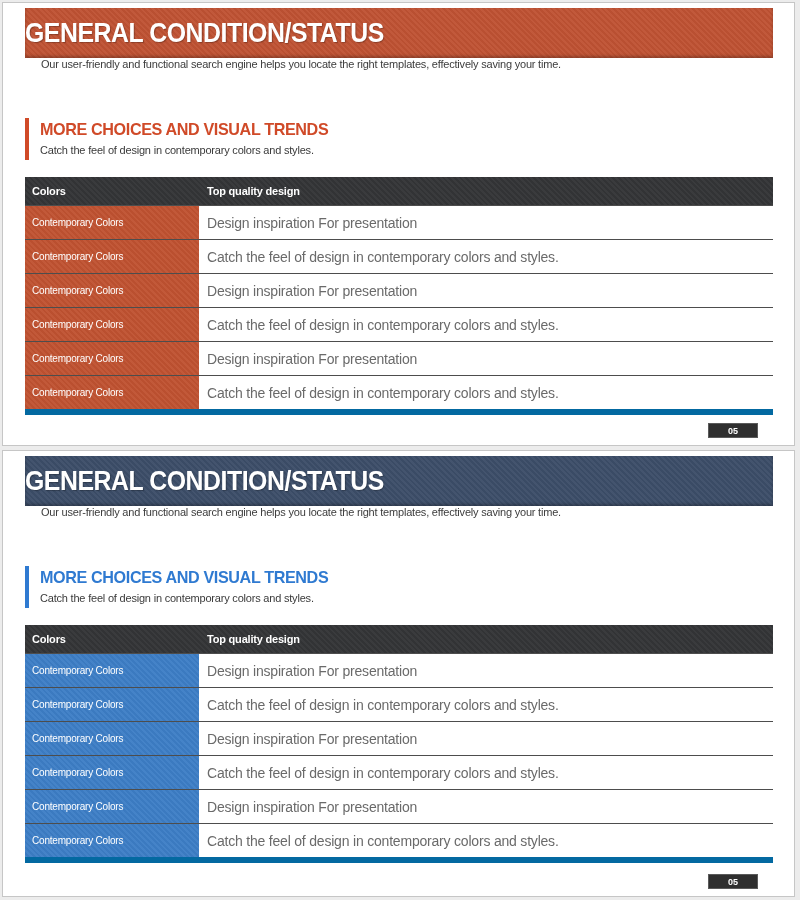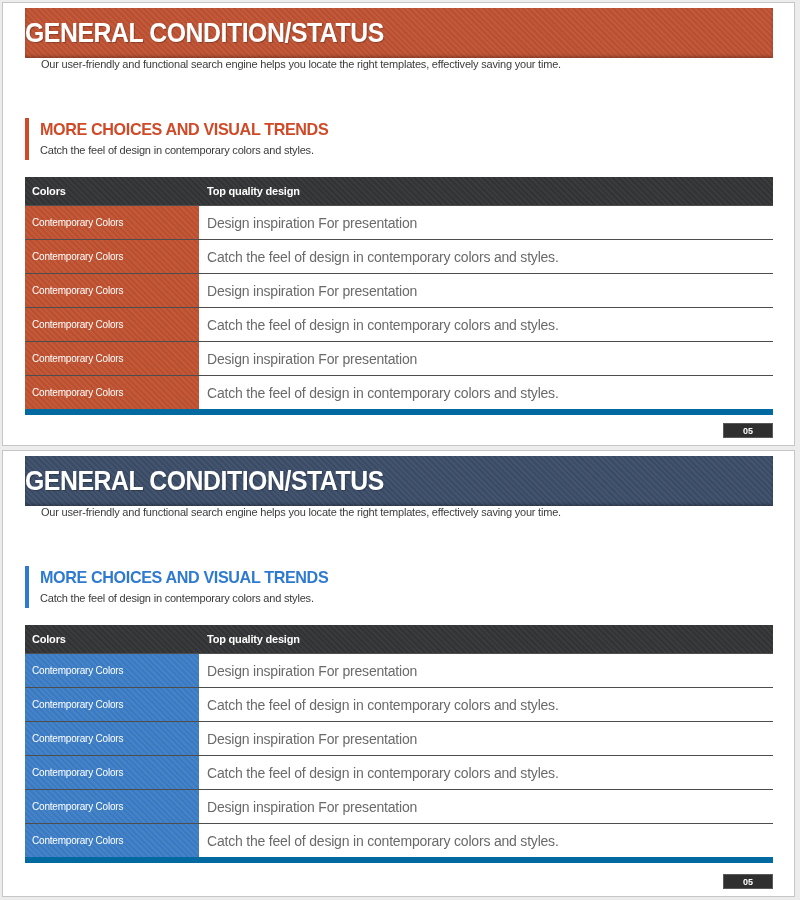--- a/index.html
+++ b/index.html
@@ -69,21 +69,21 @@
   .col-2{flex:1;box-sizing:border-box;padding-left:8px;display:flex;align-items:center;text-align:right;}
   .cell-label{
     background:var(--cell-bg);
     background-image:repeating-linear-gradient(45deg,rgba(255,255,255,0.04) 0 2px,rgba(0,0,0,0.03) 2px 4px);
     color:#ffffff;font-size:10px;letter-spacing:-0.2px;
   }
   .cell-desc{
     background:#ffffff;color:#6a6a6a;font-size:14px;letter-spacing:-0.2px;
   }
   .page-badge{
-    position:absolute;right:21px;bottom:7px;
+    position:absolute;right:36px;bottom:7px;
     width:50px;height:15px;background:#2f2f2f;border:1px solid #5a5a5a;
     color:#ffffff;font-size:9px;font-weight:bold;
     display:flex;align-items:center;justify-content:center;
     box-sizing:border-box;
   }
 </style>
 </head>
 <body>
 
 <div class="slide slide-1" style="--banner-bg: #bf5233; --accent: #d04a28; --cell-bg: #c05231; --header-bg: #343537;">

